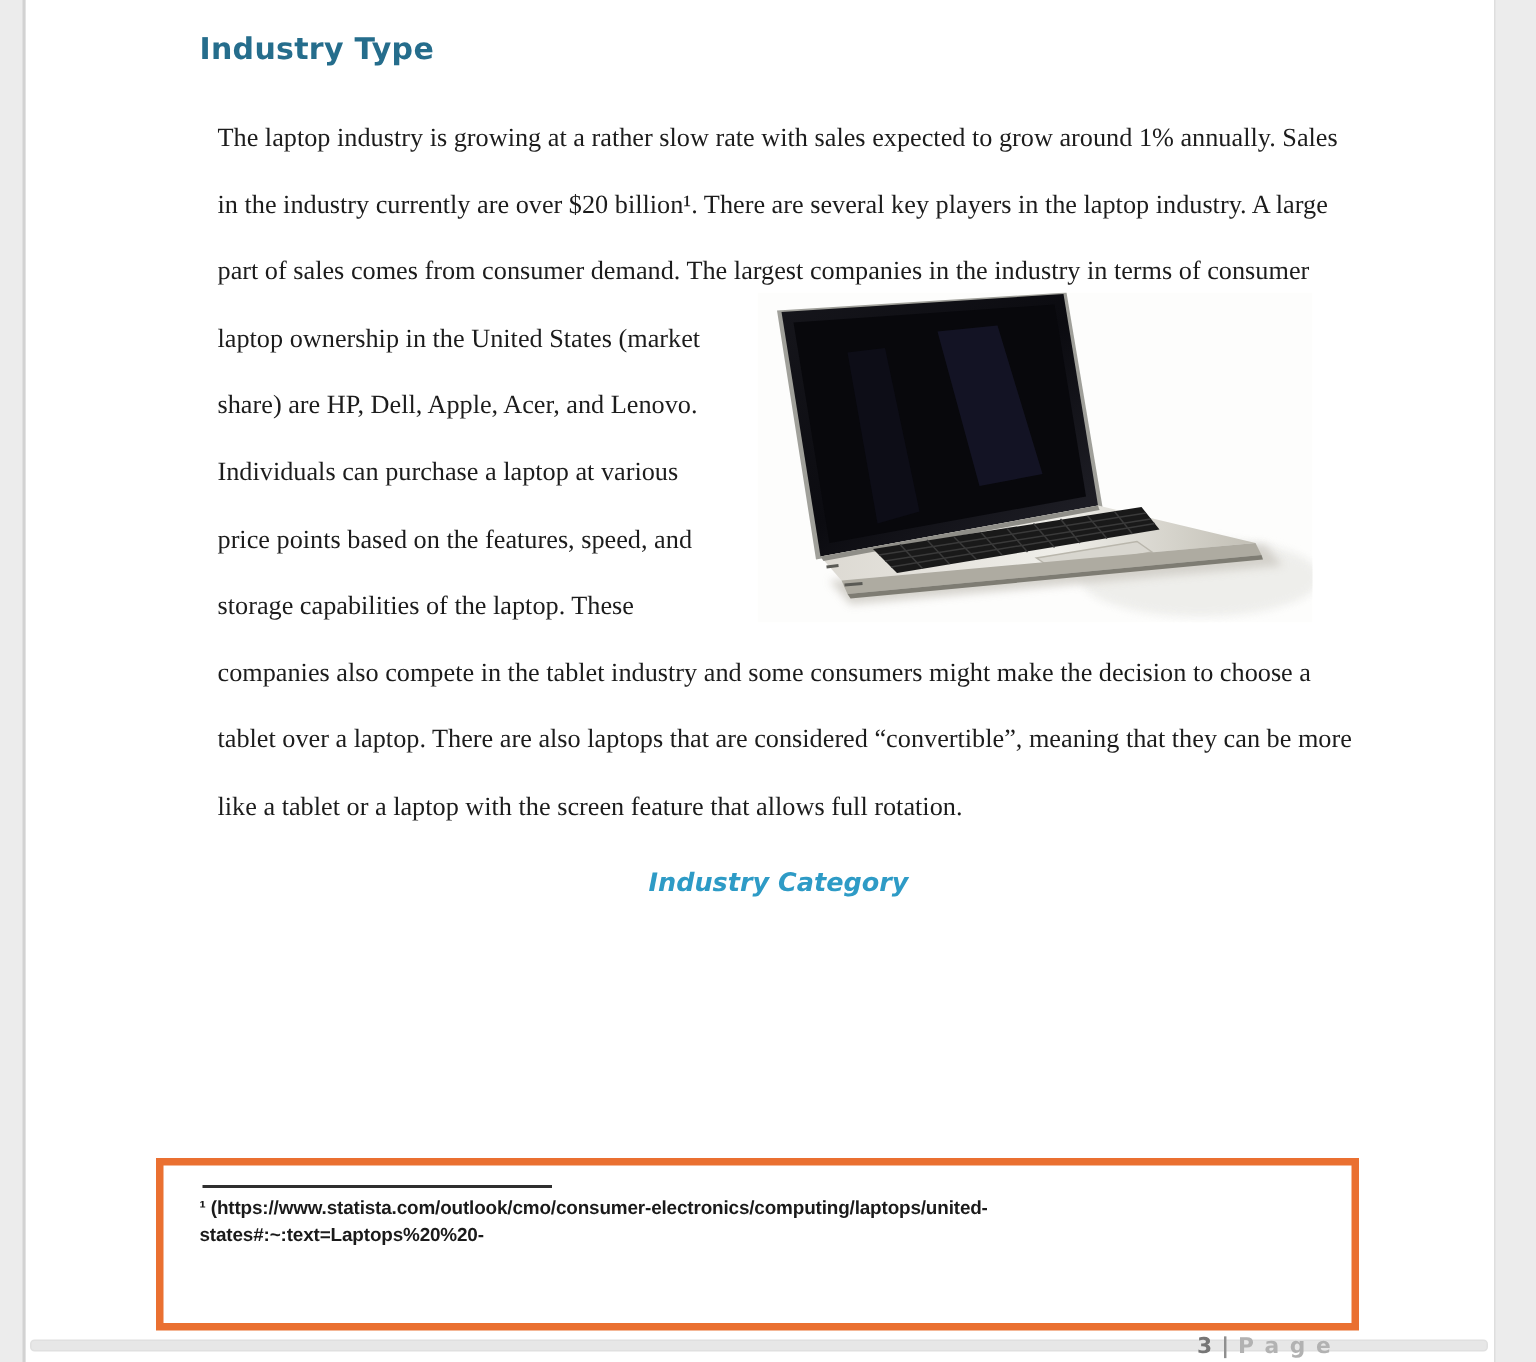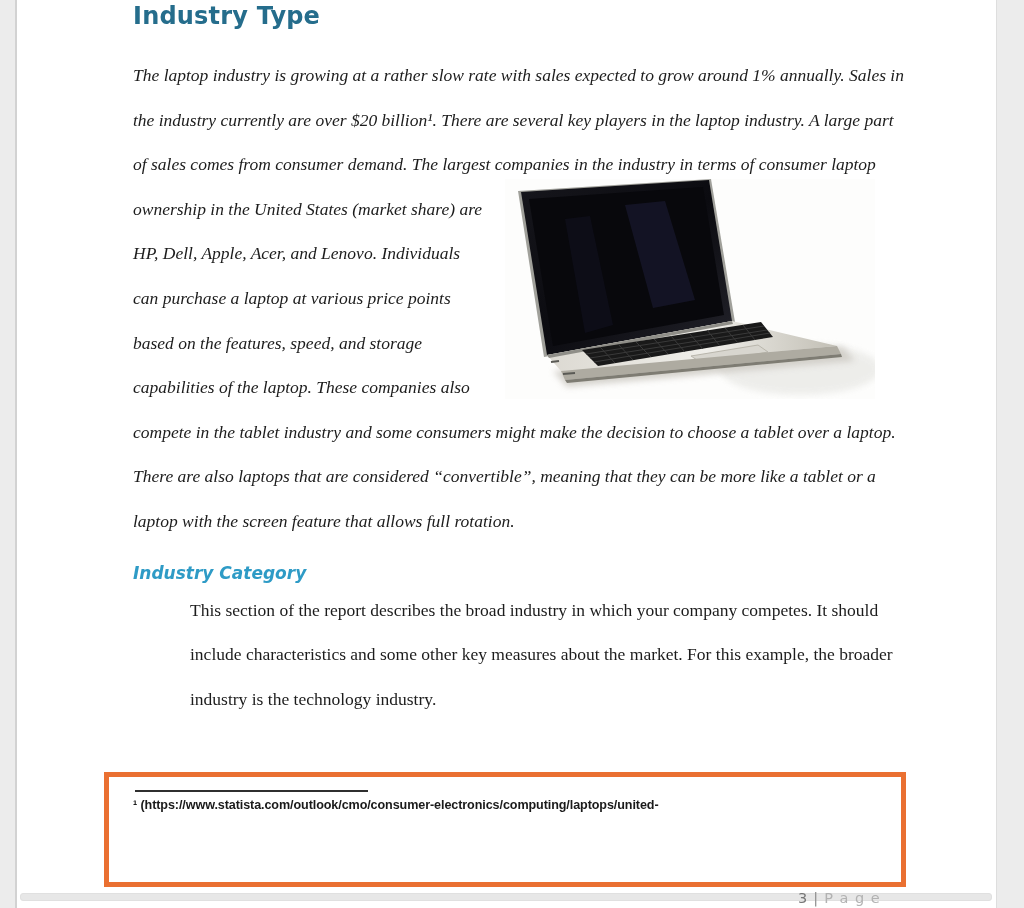--- a/index.html
+++ b/index.html
@@ -13,43 +13,43 @@
   .edge-strip{position:absolute;top:0;height:908px;background:#ececec;}
   .edge-left{left:0;width:15px;border-right:2px solid #d2d2d2;}
   .edge-right{left:996px;width:28px;border-left:1px solid #dedede;}
   .hscrollbar{
     position:absolute;left:20px;top:893px;width:970px;height:6px;
     background:#e7e7e7;border-radius:3px;border:1px solid #e0e0e0;
   }
   
   .doc{position:absolute;left:133px;top:0;width:772px;}
   h1.heading{
-    margin:0;padding-top:3px;
+    margin:0;padding-top:19px;
     font-family:"DejaVu Sans", sans-serif;
-    font-size:24px;line-height:26px;font-weight:700;
+    font-size:20px;line-height:26px;font-weight:700;
     color:#256d8c;letter-spacing:.2px;
   }
   p.body-par{
-    margin:24px 0 0 0;
+    margin:24px 0 0 12px;
     font-size:17.5px;line-height:44.6px;
     text-align:left;
-    font-style:italic;
   }
   .figure{
     float:right;width:370px;height:220px;
     margin:-8px 30px 0 16px;
     display:block;
   }
   .figure svg{display:block;width:100%;height:100%;}
   h2.subheading{
     margin:18px 0 0 0;clear:both;
     font-family:"DejaVu Sans", sans-serif;
     font-style:italic;font-weight:700;
     font-size:17px;line-height:22px;
     color:#2e9bc6;
+    text-align:center;
   }
   p.indented-par{
     margin:4px 0 0 0;padding-left:57px;
     font-size:17.5px;line-height:44.6px;
   }
   
   .footnote-box{
     position:absolute;left:104px;top:772px;width:802px;height:115px;
     box-sizing:border-box;border:5px solid #ea7031;
     background:#ffffff;
@@ -60,20 +60,21 @@
     font-family:"Liberation Sans", sans-serif;
     font-weight:700;font-size:12.6px;line-height:17.5px;
     color:#1a1a1a;letter-spacing:-0.1px;
     white-space:nowrap;
   }
   
   .page-footer{
     position:absolute;left:798px;top:890px;
     font-family:"DejaVu Sans", sans-serif;font-size:14.5px;
     white-space:nowrap;
+    font-weight:bold;
   }
   .page-footer .num{color:#767676;}
   .page-footer .sep{color:#8f8f8f;padding:0 6px;}
   .page-footer .lbl{color:#b2b2b2;letter-spacing:1px;}
 </style>
 </head>
 <body>
 
 <div class="edge-strip edge-left"></div>
 <div class="edge-strip edge-right"></div>
@@ -136,26 +137,26 @@
         <polygon points="60,201 336,175 337,178 62,204" fill="#7e7c73"></polygon>
         <g stroke="#5a5a55" stroke-width="2">
           <line x1="46" y1="183" x2="54" y2="182"></line>
           <line x1="58" y1="195" x2="70" y2="194"></line>
         </g>
       </svg>
       </span><span>in the industry in terms of consumer laptop ownership in the United States (market share) are HP, Dell, Apple, Acer, and Lenovo.  Individuals can purchase a laptop at various price points based on the features, speed, and storage capabilities of the laptop. These companies also compete in the tablet industry and some consumers might make the decision to choose a tablet over a laptop.  There are also laptops that are considered “convertible”, meaning that they can be more like a tablet or a laptop with the screen feature that allows full rotation.</span></p>
 
   <h2 class="subheading">Industry Category</h2>
 
-  <p class="indented-par">This section of the report describes the broad industry in which your company competes.  It should include characteristics and some other key measures about the market.  For this example, the broader industry is the technology industry.</p>
 
 </div>
 
 <div class="footnote-box">
   <div class="footnote-sep"></div>
   <div class="footnote-line">¹ (https://www.statista.com/outlook/cmo/consumer-electronics/computing/laptops/united-</div>
+  <div class="footnote-line">states#:~:text=Laptops%20%20-</div>
 </div>
 
 <div class="hscrollbar"></div>
 
 <div class="page-footer">
   <span class="num">3</span><span class="sep">|</span><span class="lbl">P a g e</span>
 </div>
 
 </body></html>

